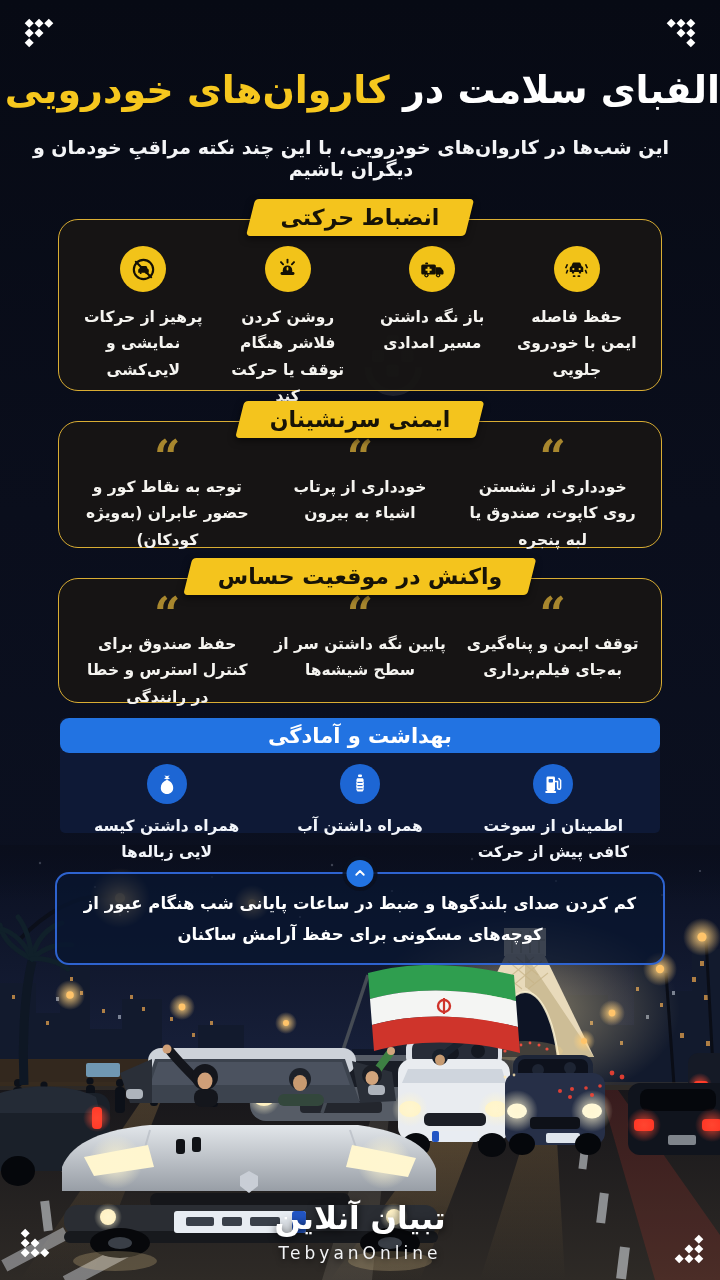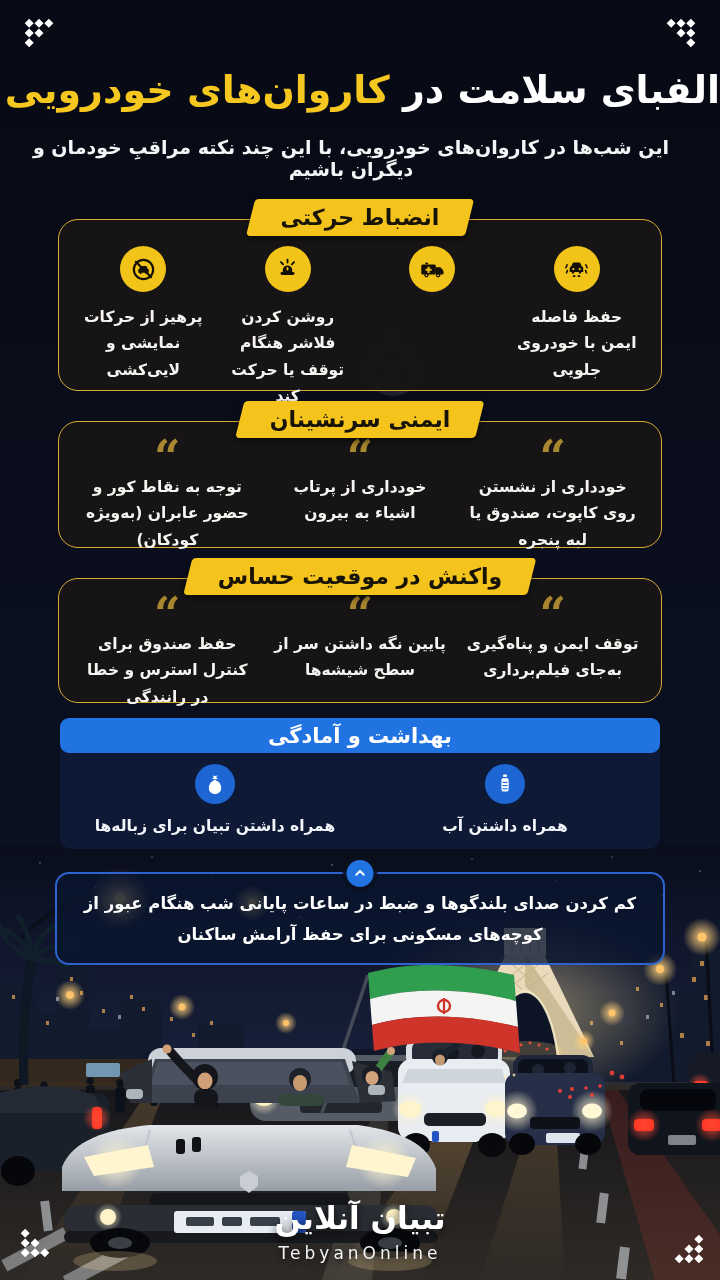--- a/index.html
+++ b/index.html
@@ -33,22 +33,22 @@
   .items{display:flex;align-items:flex-start;padding:26px 12px 8px;}
   .item{flex:1;text-align:center;color:#f5f4f0;font-size:15.5px;font-weight:bold;
     line-height:1.7;padding:0 7px;}
   .ic{width:46px;height:46px;border-radius:50%;background:#f2c319;margin:0 auto 12px;
     display:flex;align-items:center;justify-content:center;}
   .ic svg{width:27px;height:27px;}
   .sec2 .items,.sec3 .items{padding-top:22px;}
   .quote{display:block;color:#a8872e;font-size:46px;line-height:.6;height:30px;
     font-family:"DejaVu Serif",serif;font-weight:bold;}
   
-  .blue-panel{position:absolute;top:718px;left:60px;right:60px;height:131px;
-    background:rgba(14,27,56,.9);border-radius:12px;z-index:4;}
+  .blue-panel{position:absolute;top:718px;left:60px;right:60px;height:115px;
+    background:rgba(14,27,56,.9);border-radius:5px;z-index:4;}
   .blue-header{height:35px;background:#2273e2;border-radius:9px;color:#fff;
     font-size:21px;font-weight:bold;display:flex;align-items:center;justify-content:center;}
   .blue-panel .items{padding:11px 10px 0;}
   .ic-blue{width:40px;height:40px;border-radius:50%;background:#1d66d4;margin:0 auto 10px;
     display:flex;align-items:center;justify-content:center;}
   .ic-blue svg{width:24px;height:24px;}
   .item-blue{flex:1;text-align:center;color:#f2f5fa;font-size:15.5px;font-weight:bold;
     line-height:1.65;padding:0 8px;}
   
   .note{position:absolute;top:872px;left:55px;right:55px;border:2px solid #2e63cf;
@@ -134,20 +134,21 @@
                 <path d="M15 10h3.6c.4 0 .8.2 1 .5l1.9 2.4c.2.3.3.6.3 1v1.6c0 .6-.5 1-1 1H15z"></path>
                 <rect x="5.5" y="5.8" width="2.6" height="1.6" rx=".8"></rect>
               </g>
               <path d="M7.6 9.6h1.8v1.8h1.8v1.8H9.4V15H7.6v-1.8H5.8v-1.8h1.8z" fill="#f2c319"></path>
               <circle cx="6.6" cy="17.2" r="1.9" fill="#141005"></circle>
               <circle cx="6.6" cy="17.2" r=".8" fill="#f2c319"></circle>
               <circle cx="17" cy="17.2" r="1.9" fill="#141005"></circle>
               <circle cx="17" cy="17.2" r=".8" fill="#f2c319"></circle>
             </svg>
         </div>
+        <div>باز نگه داشتن مسیر امدادی</div>
       </div>
       <div class="item">
         <div class="ic">
           <svg viewBox="0 0 24 24">
               <g stroke="#141005" stroke-width="1.7" stroke-linecap="round">
                 <path d="M12 3.2v2.6"></path>
                 <path d="M6.2 5.4l1.9 2"></path>
                 <path d="M17.8 5.4l-1.9 2"></path>
               </g>
               <path d="M7.8 14.2v-1.6a4.2 4.2 0 0 1 8.4 0v1.6z" fill="#141005"></path>
@@ -210,20 +211,33 @@
 
   <div class="blue-panel">
     <div class="blue-header">
         <span>بهداشت و آمادگی</span>
       </div>
     <div class="items">
       <div class="item-blue">
         <div class="ic-blue">
           <svg viewBox="0 0 24 24">
               <g fill="#ffffff">
+                <rect x="5.5" y="4.5" width="8.5" height="14.5" rx="1.4"></rect>
+                <rect x="4.2" y="19" width="11" height="2" rx="1"></rect>
+              </g>
+              <rect x="7.6" y="7" width="4.4" height="3.6" rx=".8" fill="#1d66d4"></rect>
+              <path d="M14 9.5h2.6v6.3a1.5 1.5 0 0 0 3 0V8.6l-1.7-2.1" fill="none" stroke="#ffffff" stroke-width="1.5" stroke-linecap="round"></path>
+            </svg>
+        </div>
+        <div>اطمینان از سوخت کافی پیش از حرکت</div>
+      </div>
+      <div class="item-blue">
+        <div class="ic-blue">
+          <svg viewBox="0 0 24 24">
+              <g fill="#ffffff">
                 <rect x="10" y="2.6" width="4" height="2.4" rx="1"></rect>
                 <path d="M9.2 6.2h5.6c1 1.2 1.1 2.2.6 3.3.6 1.1.6 2.2.1 3.3.55 1.1.5 2.2-.05 3.3.5 1.2.3 2.5-.85 3.3h-5.1c-1.15-.8-1.35-2.1-.85-3.3-.55-1.1-.6-2.2-.05-3.3-.5-1.1-.5-2.2.1-3.3-.5-1.1-.4-2.1.6-3.3z"></path>
               </g>
               <g stroke="#1d66d4" stroke-width="1.1">
                 <path d="M9.4 10.4h5.2"></path>
                 <path d="M9.4 13.6h5.2"></path>
                 <path d="M9.4 16.8h5.2"></path>
               </g>
             </svg>
         </div>
@@ -231,21 +245,21 @@
       </div>
       <div class="item-blue">
         <div class="ic-blue">
           <svg viewBox="0 0 24 24">
               <g fill="#ffffff">
                 <path d="M9 6.6l2-1.4-1.7-1.7 2.7.6 2.7-.6L13 5.2l2 1.4-3 .8z"></path>
                 <path d="M12 7.8c-4 1.6-6.2 4.6-6.2 8.1 0 3.6 2.7 6 6.2 6s6.2-2.4 6.2-6c0-3.5-2.2-6.5-6.2-8.1z"></path>
               </g>
             </svg>
         </div>
-        <div>همراه داشتن تبیان برای زباله‌ها</div>
+        <div>همراه داشتن کیسه لایی زباله‌ها</div>
       </div>
     </div>
   </div>
 
   <div class="note">
     <div class="note-chip">
       <svg viewBox="0 0 24 24">
           <polyline points="6,14 12,8 18,14" fill="none" stroke="#ffffff" stroke-width="3" stroke-linecap="round" stroke-linejoin="round"></polyline>
         </svg>
     </div>

